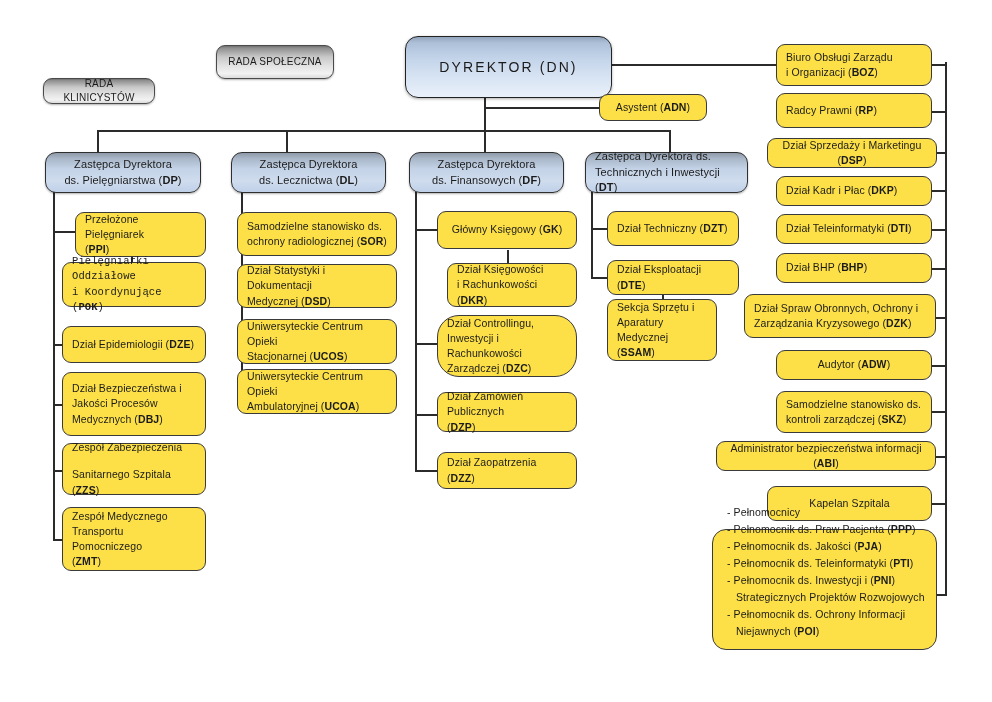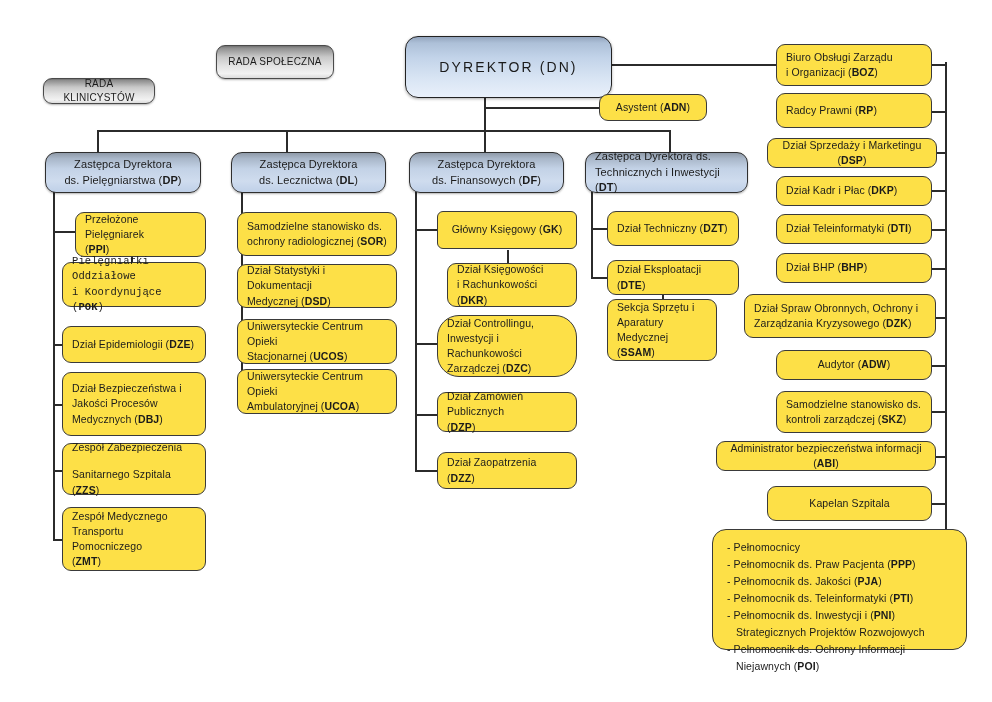--- a/index.html
+++ b/index.html
@@ -245,21 +245,21 @@
     </span>
   </div>
 
   <div class="node" style="left:237px;top:369px;width:160px;height:45px;">
     <span class="ln2">Uniwersyteckie Centrum Opieki</span>
     <span class="ln2">
       <span>Ambulatoryjnej (</span><b>UCOA</b><span>)</span>
     </span>
   </div>
 
-  <div class="node c" style="left:437px;top:211px;width:140px;height:38px;border-radius:6px;">
+  <div class="node c" style="left:437px;top:211px;width:140px;height:38px;">
     <span class="ln2">
       <span>Główny Księgowy (</span><b>GK</b><span>)</span>
     </span>
   </div>
 
   <div class="node" style="left:447px;top:263px;width:130px;height:44px;">
     <span class="ln2">Dział Księgowości</span>
     <span class="ln2">
       <span>i Rachunkowości (</span><b>DKR</b><span>)</span>
     </span>
@@ -366,21 +366,21 @@
   <div class="node c" style="left:716px;top:441px;width:220px;height:30px;">
     <span class="ln2">
       <span>Administrator bezpieczeństwa informacji (</span><b>ABI</b><span>)</span>
     </span>
   </div>
 
   <div class="node c" style="left:767px;top:486px;width:165px;height:35px;">
     <span class="ln2">Kapelan Szpitala</span>
   </div>
 
-  <div class="node listbox" style="left:712px;top:529px;width:255px;height:121px;">
+  <div class="node listbox" style="left:712px;top:529px;width:225px;height:121px;justify-content:flex-end;">
     <span class="row">
       <span>-  Pełnomocnicy</span><b></b><span></span>
     </span>
     <span class="row">
       <span>-  Pełnomocnik ds. Praw Pacjenta (</span><b>PPP</b><span>)</span>
     </span>
     <span class="row">
       <span>-  Pełnomocnik ds. Jakości (</span><b>PJA</b><span>)</span>
     </span>
     <span class="row">

